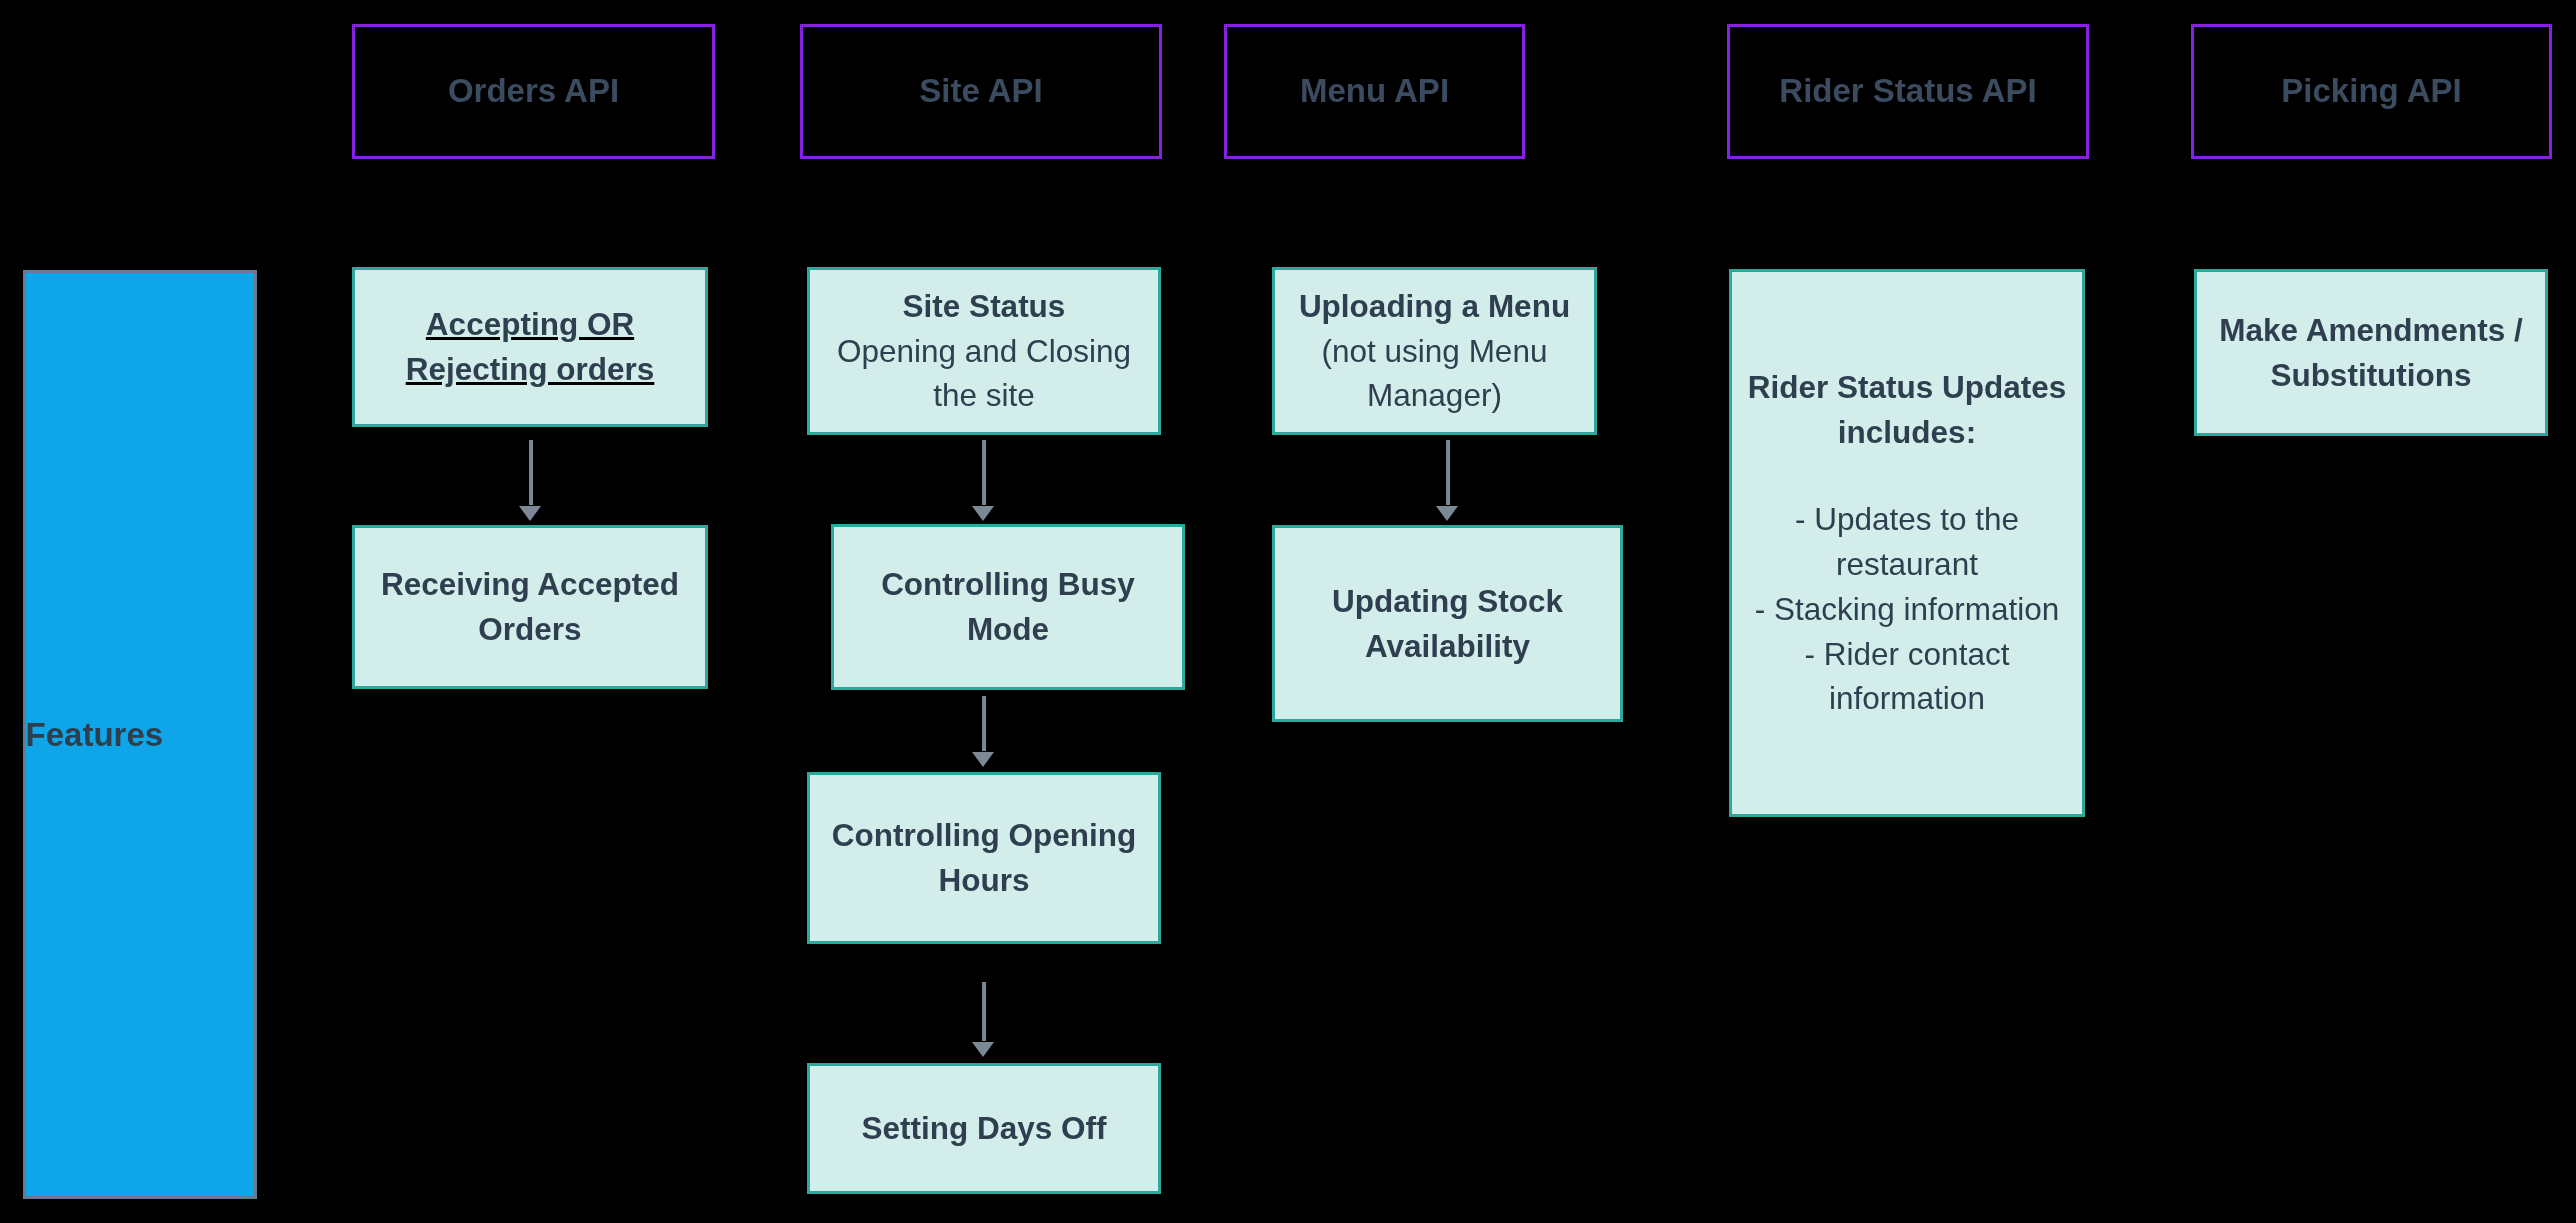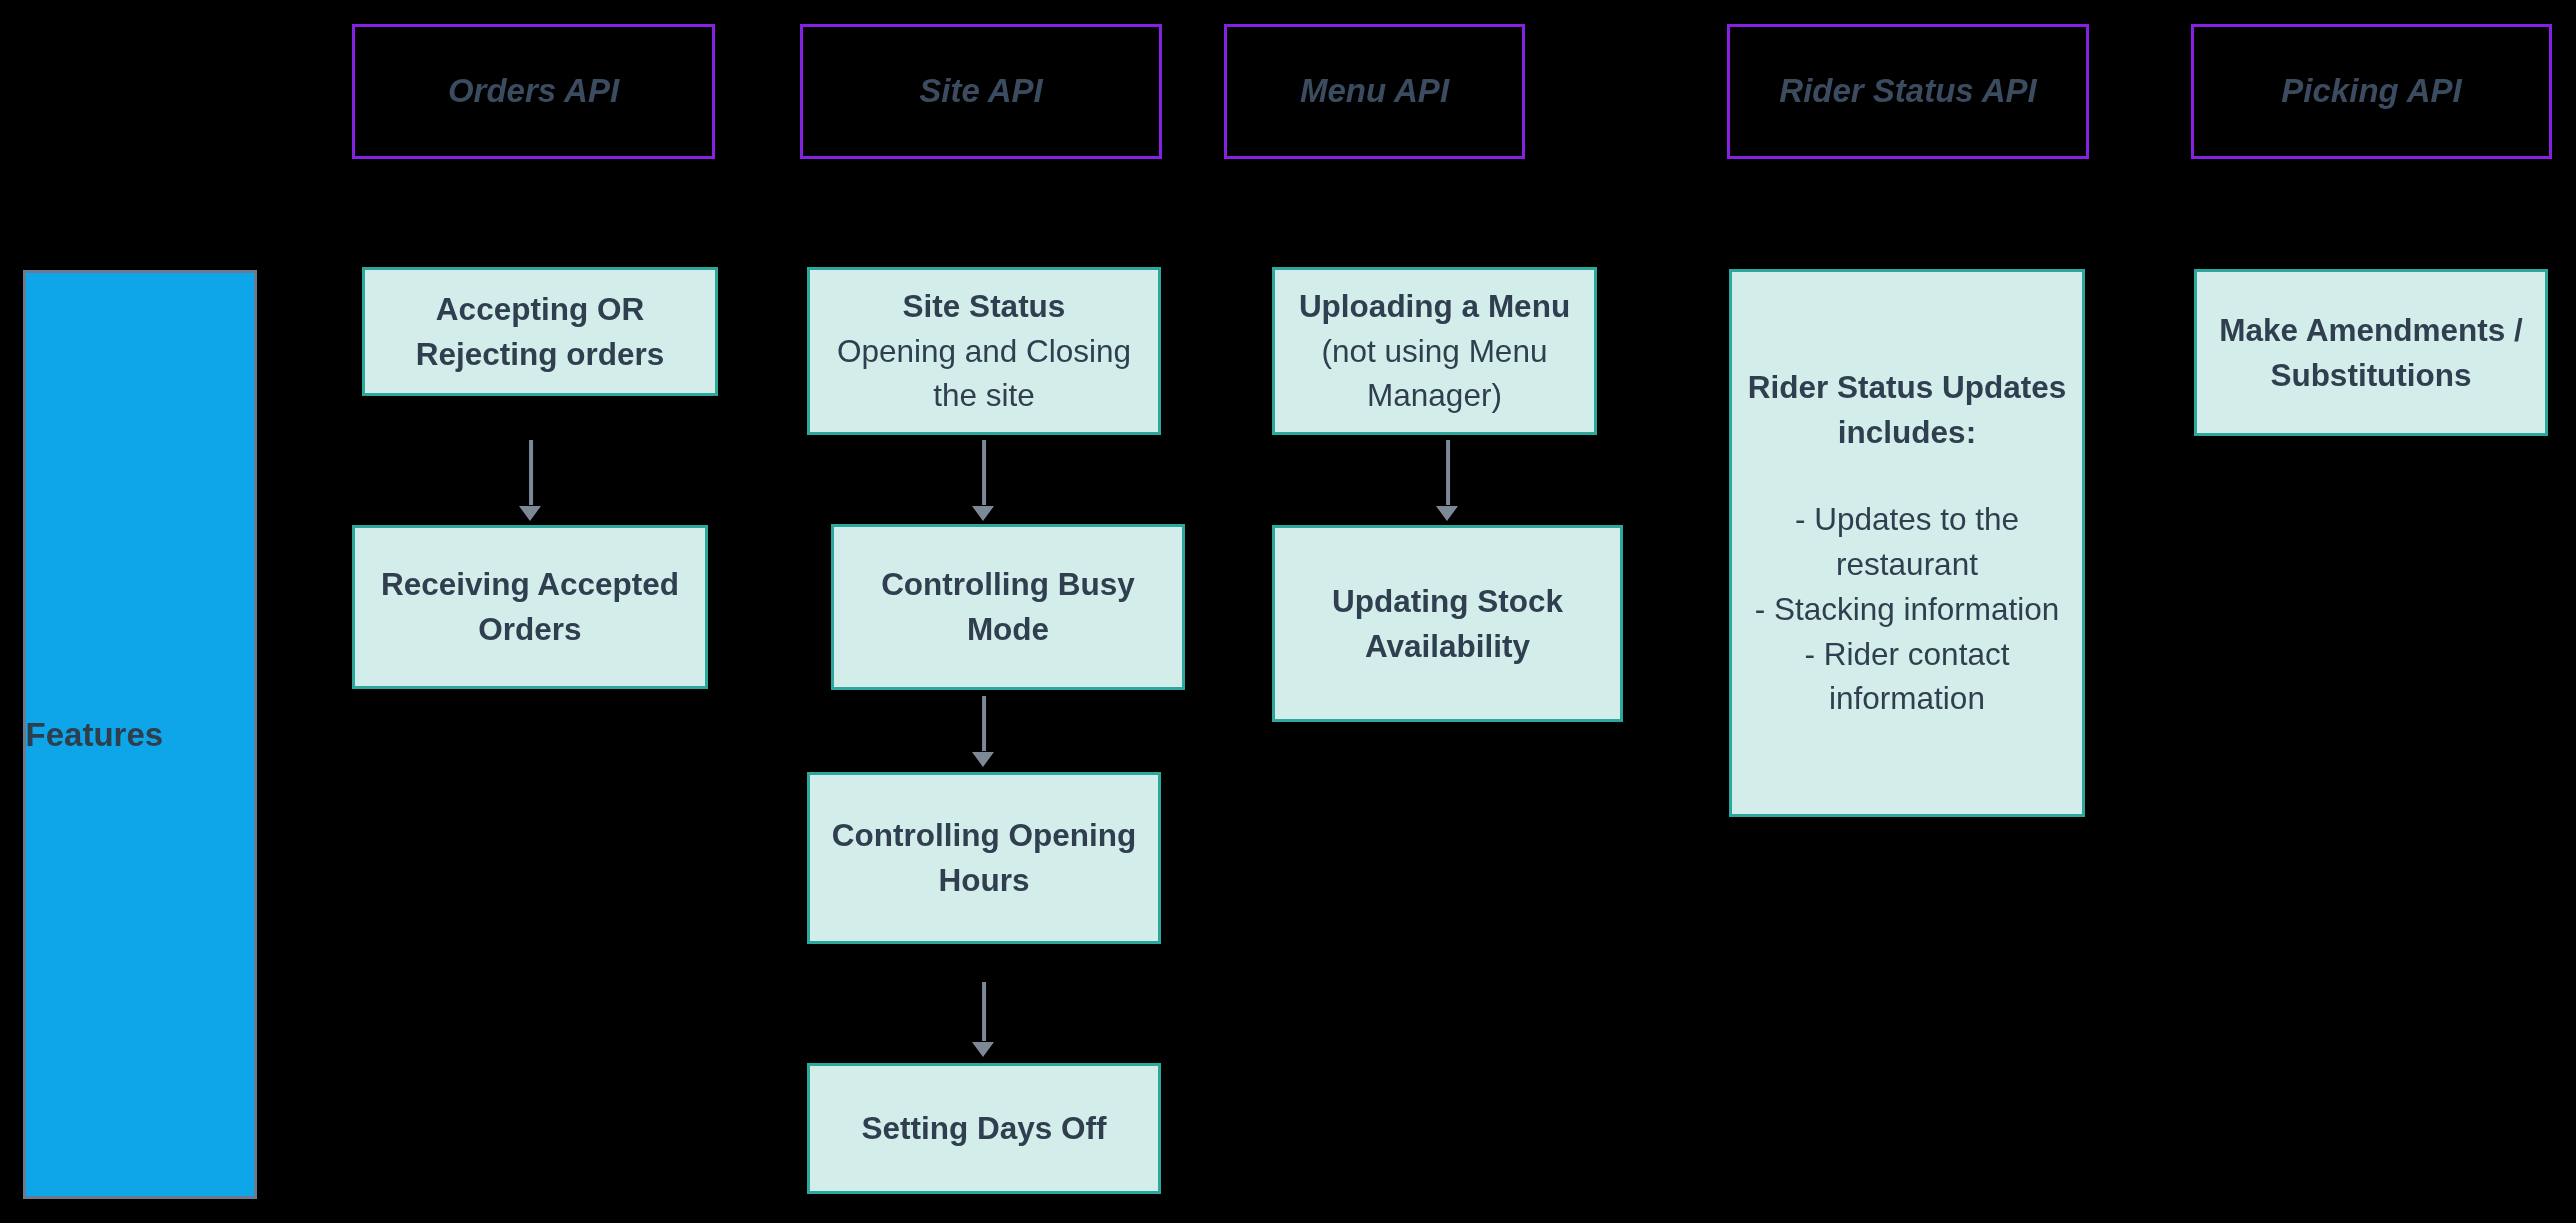--- a/index.html
+++ b/index.html
@@ -18,21 +18,20 @@
   .api-header {
     position: absolute;
     top: 23.6px;
     height: 135px;
     box-sizing: border-box;
     border: 3px solid #8621e3;
     background: transparent;
     display: flex;
     align-items: center;
     justify-content: center;
-    font-style: italic;
   }
   .api-header .hdr-label {
     color: #3b4b60;
     font-weight: 700;
     font-size: 33px;
     text-align: center;
   }
   .features {
     position: absolute;
     left: 22.6px;
@@ -127,21 +126,21 @@
     <span class="hdr-label">Rider Status API</span>
   </div>
   <div class="api-header" style="left:2191px; width:361px;">
     <span class="hdr-label">Picking API</span>
   </div>
 
   <div class="features">
     <span class="feat-label">Features</span>
   </div>
 
-  <div class="card" style="left:362px; top:267px; width:356px; height:129px;">
+  <div class="card" style="left:352px; top:267px; width:356px; height:160px;text-decoration:underline;">
     <div class="title">Accepting OR Rejecting orders</div>
   </div>
   <div class="arrow" style="left:519px; top:440px; height:81px;">
     <div class="stem"></div>
     <div class="head"></div>
   </div>
   <div class="card" style="left:352px; top:525px; width:356px; height:164px;">
     <div class="title">Receiving Accepted Orders</div>
   </div>
 

